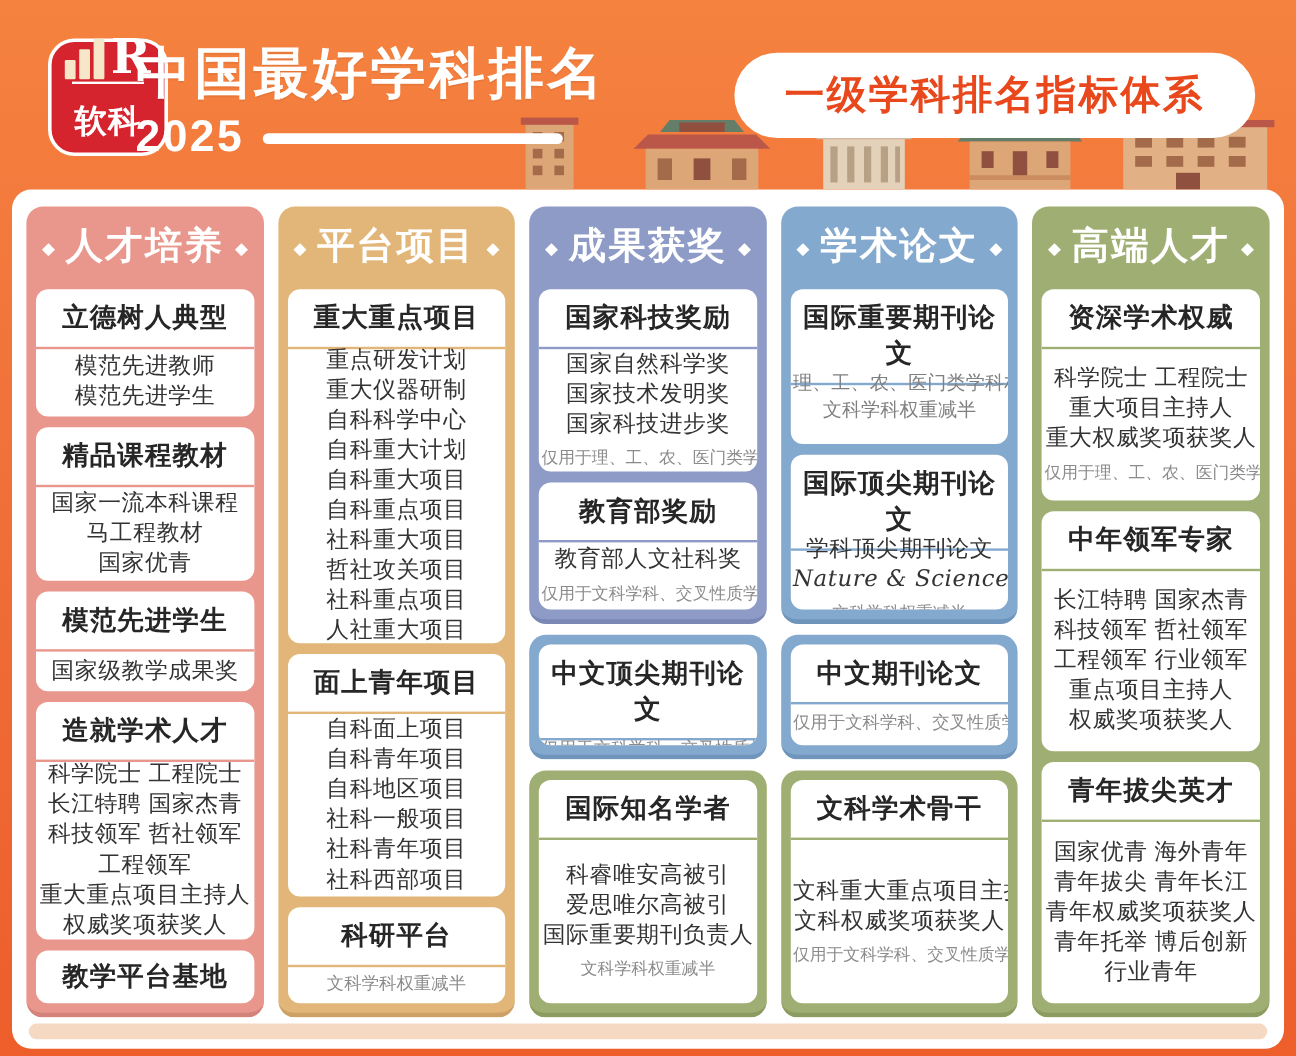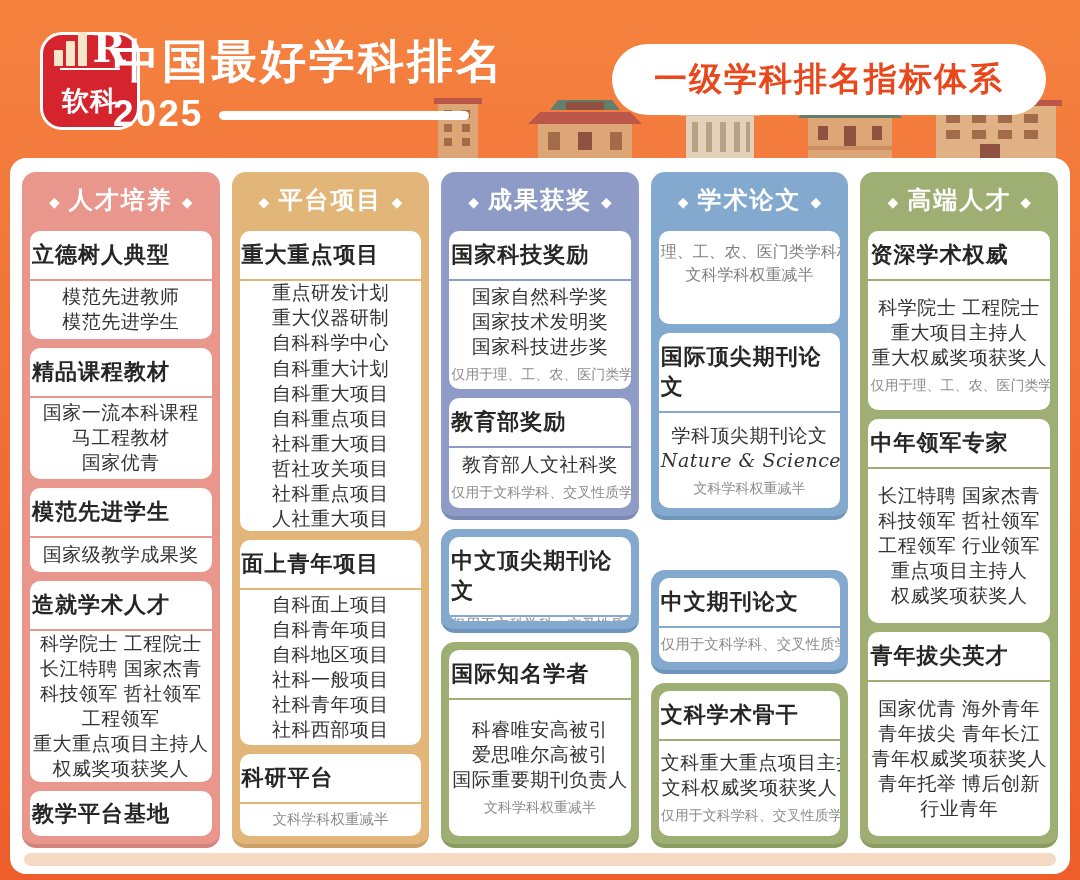--- a/index.html
+++ b/index.html
@@ -38,27 +38,27 @@
                   background:#f6d9c3; border-radius:8px; }
   .columns { display:flex; gap:12px; height:100%; }
   .column { flex:1 1 0; display:flex; flex-direction:column; gap:9px; min-width:0; }
 
   .segment { background:var(--c); border-radius:14px; border-bottom:4px solid var(--d);
              padding:8px; display:flex; flex-direction:column; gap:9px; min-height:0; }
   .segment.fill { flex:1 1 auto; }
   .segment.fixed { flex:0 0 auto; }
   .col-header { display:flex; align-items:center; justify-content:center; gap:9px;
                 color:#fff; font-weight:bold; padding:4px 0 6px; flex:0 0 auto; }
-  .col-header .t { font-size:24px; letter-spacing:2px; }
+  .col-header .t { font-size:31px; letter-spacing:2px; }
   .col-header .dia { font-size:14px; line-height:1; padding-top:3px; }
 
   .card { background:#fff; border-radius:10px; display:flex; flex-direction:column;
           flex:1 1 auto; min-height:0; overflow:hidden; }
   .card.title-only { justify-content:center; flex:0 1 auto; }
-  .card-title { font-weight:bold; font-size:22px; color:#262626; text-align:left;
+  .card-title { font-weight:bold; font-size:22px; color:#262626; text-align:center;
                 padding:9px 2px; letter-spacing:1px; flex:0 0 auto; }
   .card.has-body .card-title { border-bottom:2.5px solid var(--c); }
   .card-body { flex:1 1 auto; display:flex; flex-direction:column; justify-content:center;
                text-align:center; font-size:19px; line-height:1.32; color:#333;
                padding:7px 2px 8px; min-height:0; letter-spacing:0.5px; }
   .card-line { white-space:nowrap; }
   .card-line i { font-family:"DejaVu Serif","Liberation Serif",serif;text-align:right; }
   .card-note { font-size:14px; color:#8b8b8b; line-height:1.45; letter-spacing:0;
                margin-top:5px; white-space:nowrap; }
   .card-note.only { font-size:14.5px; margin-top:0; }
@@ -292,39 +292,40 @@
           </div>
         </div>
         <div class="column">
           <div class="segment fixed" style="--c: #84a9cf; --d: #6f95bd; flex-basis: 348px;">
             <div class="col-header">
               <span class="dia">◆</span>
               <span class="t">学术论文</span>
               <span class="dia">◆</span>
             </div>
             <div class="card has-body">
+              <div class="card-title">国际重要期刊论文</div>
               <div class="card-body">
                 <div class="card-note big">
                   <div>理、工、农、医门类学科权重加倍，</div>
                   <div>文科学科权重减半</div>
                 </div>
               </div>
             </div>
             <div class="card has-body">
               <div class="card-title">国际顶尖期刊论文</div>
               <div class="card-body">
                 <div class="card-line">学科顶尖期刊论文</div>
                 <div class="card-line"><i>Nature &amp; Science</i> 论文</div>
                 <div class="card-note">
                   <div>文科学科权重减半</div>
                 </div>
               </div>
             </div>
           </div>
-          <div class="segment fixed" style="--c: #84a9cf; --d: #6f95bd; flex-basis: 104px; margin-top: 41px;">
+          <div class="segment fixed" style="--c: #84a9cf; --d: #6f95bd; flex-basis: 104px;">
             <div class="card has-body">
               <div class="card-title">中文期刊论文</div>
               <div class="card-body">
                 <div class="card-note only">
                   <div>仅用于文科学科、交叉性质学科</div>
                 </div>
               </div>
             </div>
           </div>
           <div class="segment fill" style="--c: #9fae72; --d: #8c9b5f;">

